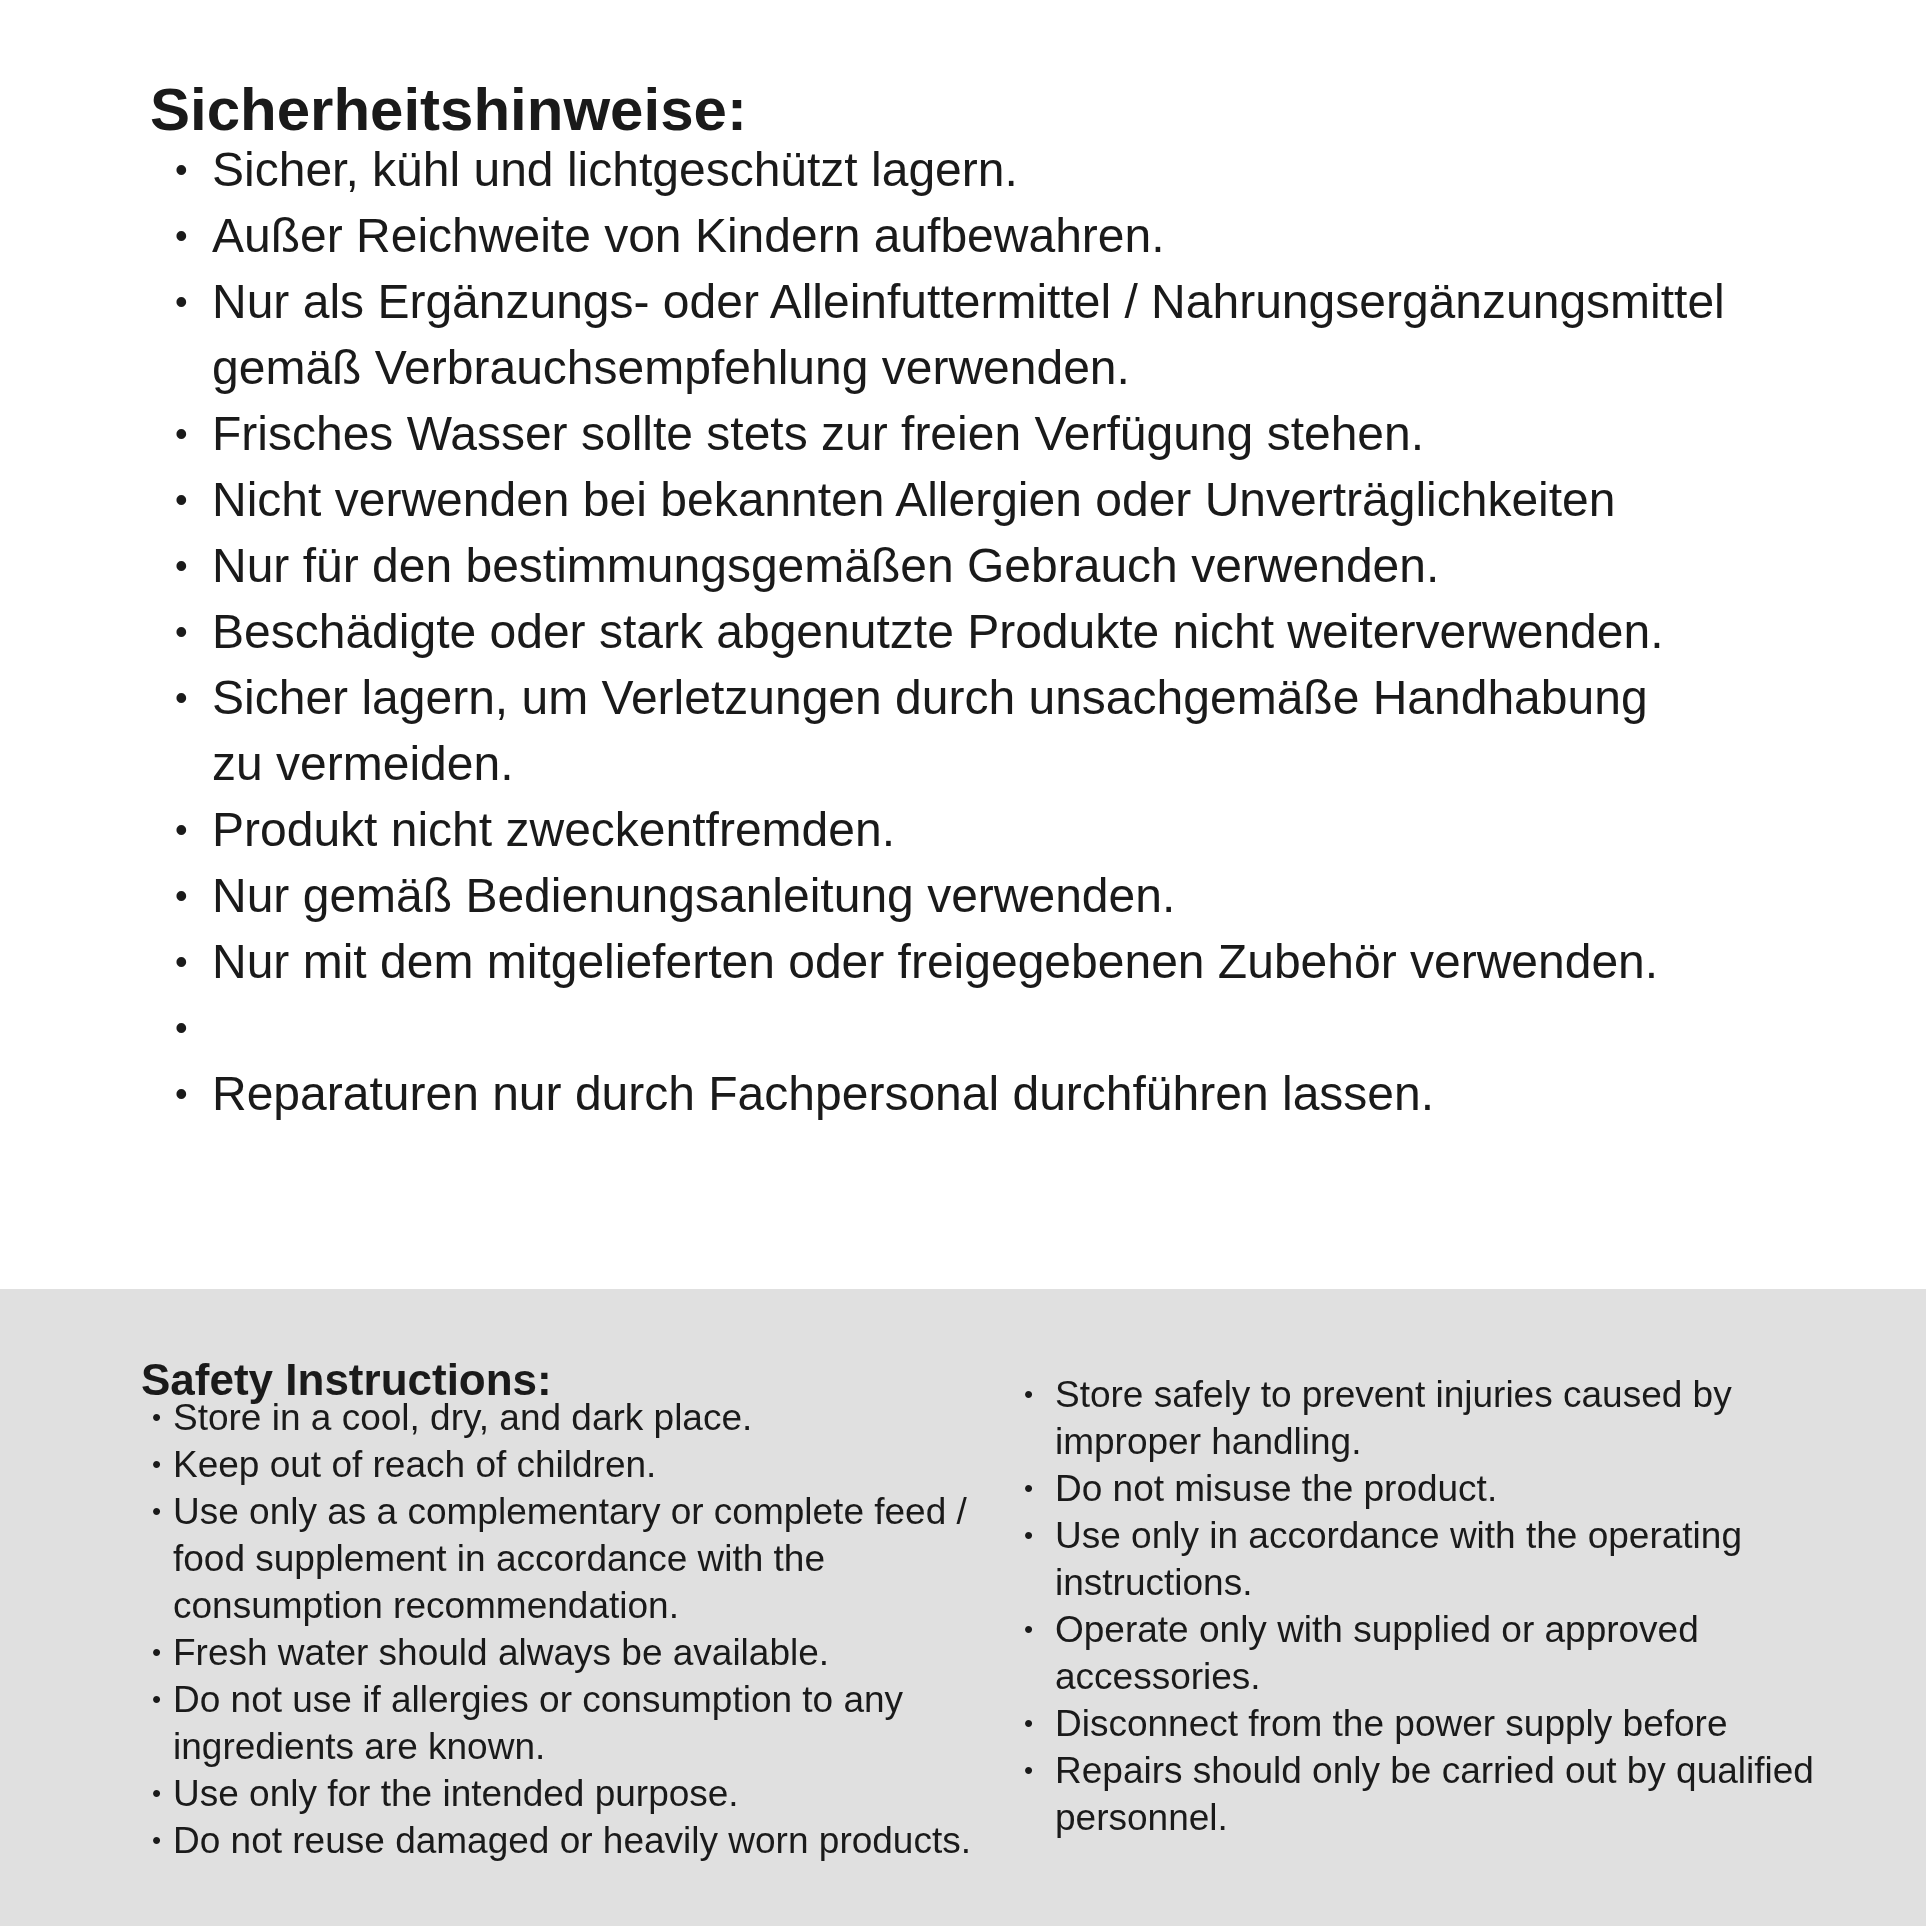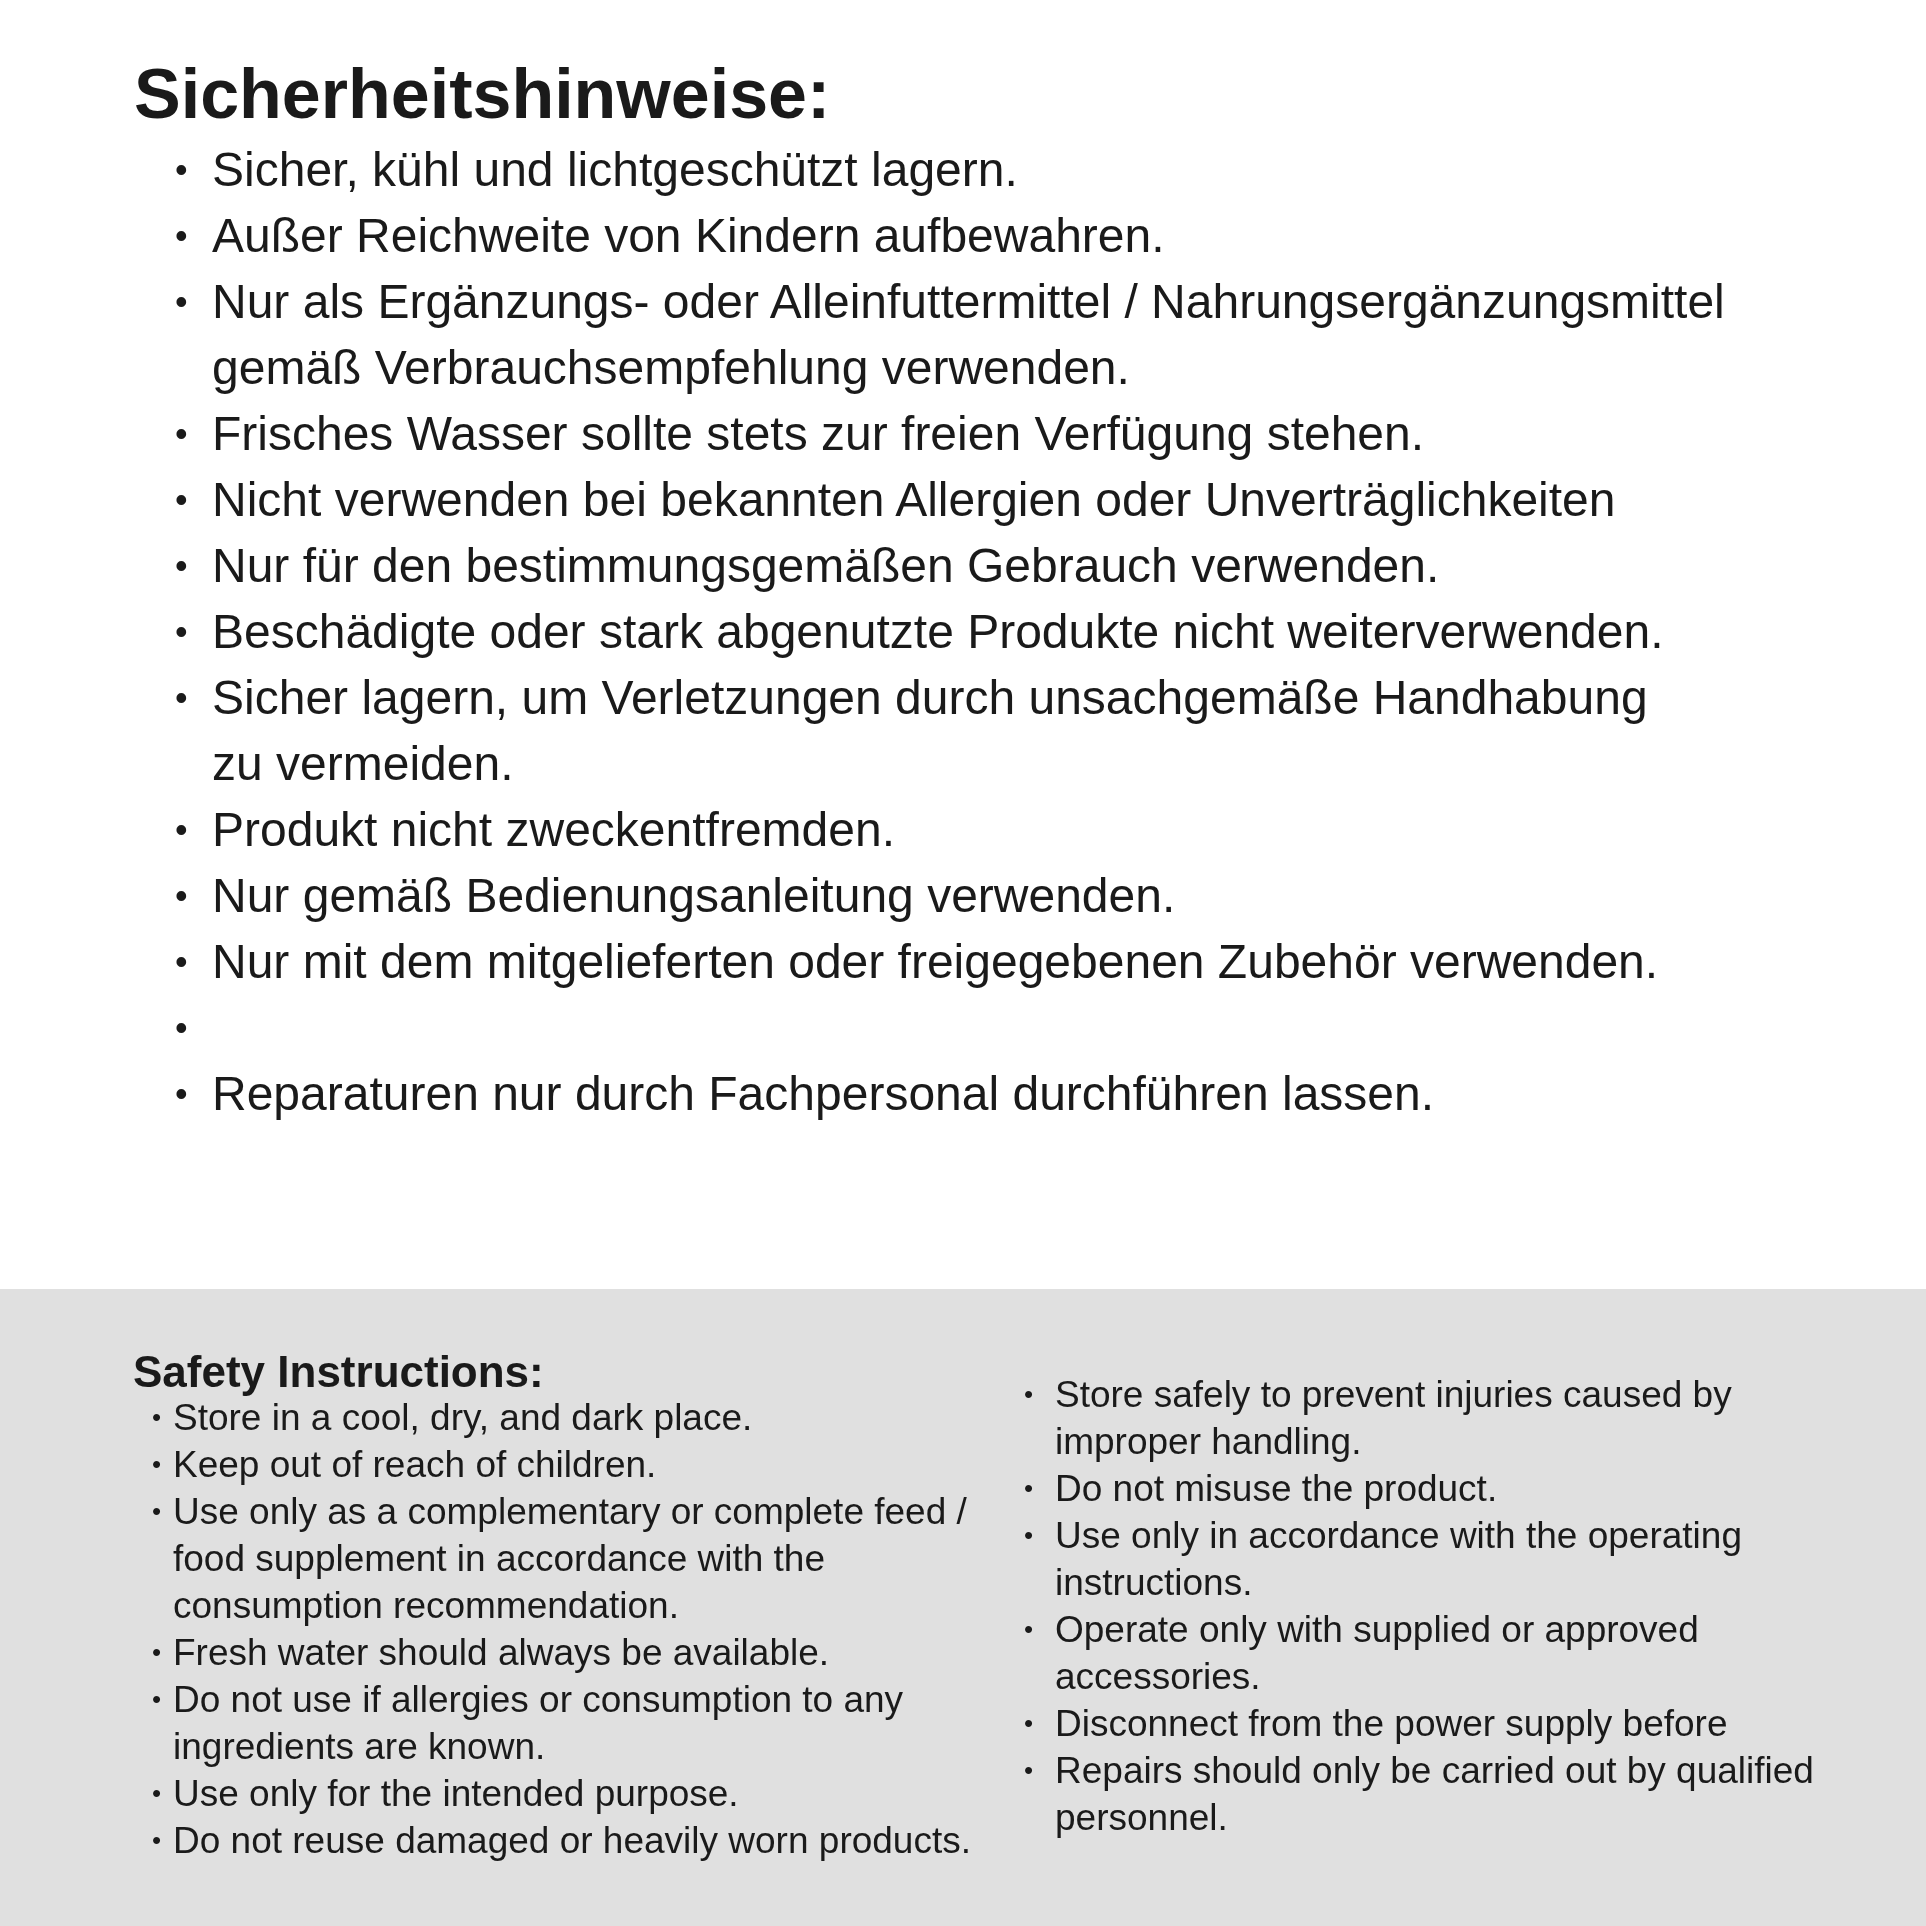--- a/index.html
+++ b/index.html
@@ -19,22 +19,22 @@
   .canvas {
     position: relative;
     width: 1926px; height: 1926px;
     background: var(--bg);
   }
 
   
   .de-title {
     position: absolute;
     left: 134px; top: 62px;
-    margin: 0;
-    font-size: 70px;
+    margin: 16px;
+    font-size: 60px;
     font-weight: 700;
     line-height: 64px;
     white-space: nowrap;
   }
   .de-list {
     position: absolute;
     left: 175px; top: 137px;
   }
   .de-list .ln {
     display: block;
@@ -52,21 +52,21 @@
   
   .en-section {
     position: absolute;
     left: 0; top: 1289px;
     width: 1926px; height: 637px;
     background: var(--section-bg);
   }
   .en-title {
     position: absolute;
     left: 129px; top: 53px;
-    margin: 4px;
+    margin: 12px;
     font-size: 44px;
     font-weight: 700;
     line-height: 51px;
     white-space: nowrap;
   }
   .en-list { position: absolute; }
   .en-list .ln {
     display: block;
     font-size: 37px;
     line-height: 47px;

